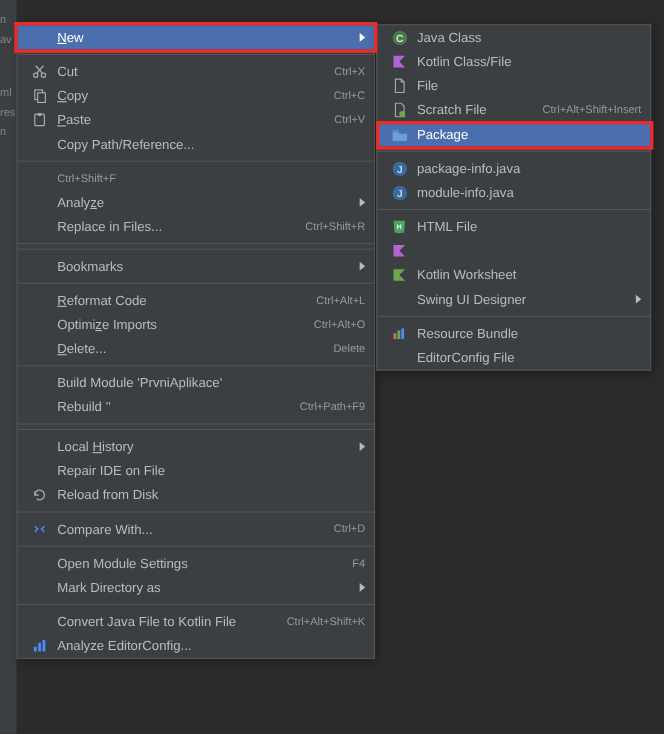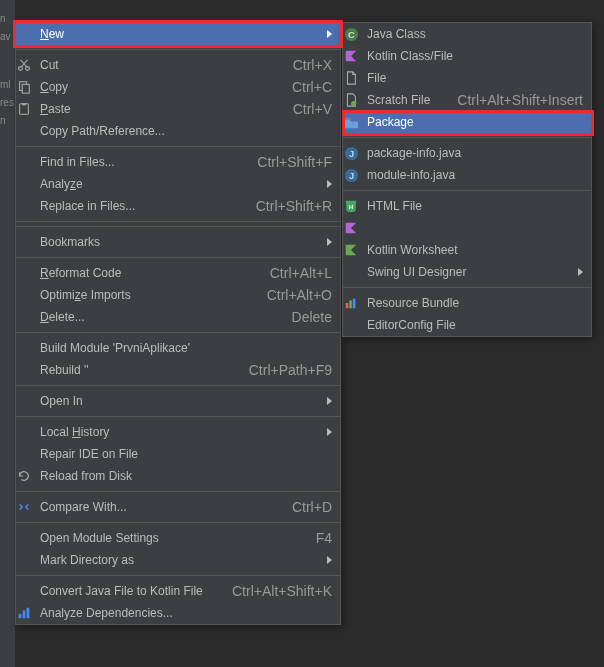--- a/index.html
+++ b/index.html
@@ -13,29 +13,29 @@
   border: 1px solid #555;
   box-shadow: 2px 2px 8px rgba(0,0,0,0.4);
 }
 .menu.main { left: 15px; top: 22px; width: 326px; }
 .menu.sub  { left: 342px; top: 22px; width: 250px; }
 
 .menu-item {
   display: flex;
   align-items: center;
   height: 22px;
-  padding: 0 8px 0 0;
+  padding: 0 8px 0 12px;
   color: #bbbbbb;
   position: relative;
 }
 .menu-item.selected { background: #4b6eaf; color: #fff; }
 .menu-item .ic { width: 16px; height: 16px; margin-right: 8px; flex-shrink: 0; display: flex; align-items: center; justify-content: center; }
 .menu-item .lbl { flex: 1; white-space: nowrap; }
 .menu-item .lbl u { text-decoration: underline; }
-.menu-item .sc { color: #999; font-size: 14px; }
+.menu-item .sc { color: #999; font-size: 10px; }
 .menu-item .arrow { width: 0; height: 0; border-left: 5px solid #bbb; border-top: 4px solid transparent; border-bottom: 4px solid transparent; margin-left: 6px; }
 .menu-item.selected .arrow { border-left-color: #fff; }
 
 .sep { height: 1px; background: #555; margin: 4px 0; }
 
 .highlight-red { position: absolute; border: 3px solid #ee2b2b; pointer-events: none; }
 .hl1 { left: 13px; top: 20px; width: 330px; height: 28px; }
 .hl2 { left: 342px; top: 110px; width: 252px; height: 26px; }
 
 svg { display: block; }
@@ -91,21 +91,20 @@
       <span class="lbl"><u>P</u>aste</span>
       <span class="sc">Ctrl+V</span>
     </div>
     <div class="menu-item">
       <span class="ic"></span>
       <span class="lbl">Copy Path/Reference...</span>
     </div>
     <div class="sep"></div>
     <div class="menu-item">
       <span class="ic"></span>
-      <span class="lbl">Find in Files...</span>
       <span class="sc">Ctrl+Shift+F</span>
     </div>
     <div class="menu-item">
       <span class="ic"></span>
       <span class="lbl">Analy<u>z</u>e</span>
       <span class="arrow"></span>
     </div>
     <div class="menu-item">
       <span class="ic"></span>
       <span class="lbl">Replace in Files...</span>
@@ -138,25 +137,20 @@
     <div class="menu-item">
       <span class="ic"></span>
       <span class="lbl">Build Module 'PrvniAplikace'</span>
     </div>
     <div class="menu-item">
       <span class="ic"></span>
       <span class="lbl">Rebuild '<default>'</default></span>
       <span class="sc">Ctrl+Path+F9</span>
     </div>
     <div class="sep"></div>
-    <div class="menu-item">
-      <span class="ic"></span>
-      <span class="lbl">Open In</span>
-      <span class="arrow"></span>
-    </div>
     <div class="sep"></div>
     <div class="menu-item">
       <span class="ic"></span>
       <span class="lbl">Local <u>H</u>istory</span>
       <span class="arrow"></span>
     </div>
     <div class="menu-item">
       <span class="ic"></span>
       <span class="lbl">Repair IDE on File</span>
     </div>
@@ -198,21 +192,21 @@
       <span class="sc">Ctrl+Alt+Shift+K</span>
     </div>
     <div class="menu-item">
       <span class="ic">
         <svg width="14" height="14" viewBox="0 0 16 16">
           <rect x="2" y="9" width="3" height="5" fill="#4a8af4"></rect>
           <rect x="6.5" y="5" width="3" height="9" fill="#4a8af4"></rect>
           <rect x="11" y="2" width="3" height="12" fill="#4a8af4"></rect>
         </svg>
       </span>
-      <span class="lbl">Analyze Dependencies...</span>
+      <span class="lbl">Analyze EditorConfig...</span>
     </div>
   </div>
 <div class="menu sub" id="sub-menu">
     <div class="menu-item">
       <span class="ic">
         <svg width="15" height="15" viewBox="0 0 16 16">
           <circle cx="8" cy="8" r="7" fill="#4a7a4a"></circle>
           <text x="8" y="11.5" text-anchor="middle" font-size="10" fill="#c8e6c8" font-weight="bold">C</text>
         </svg>
       </span>

